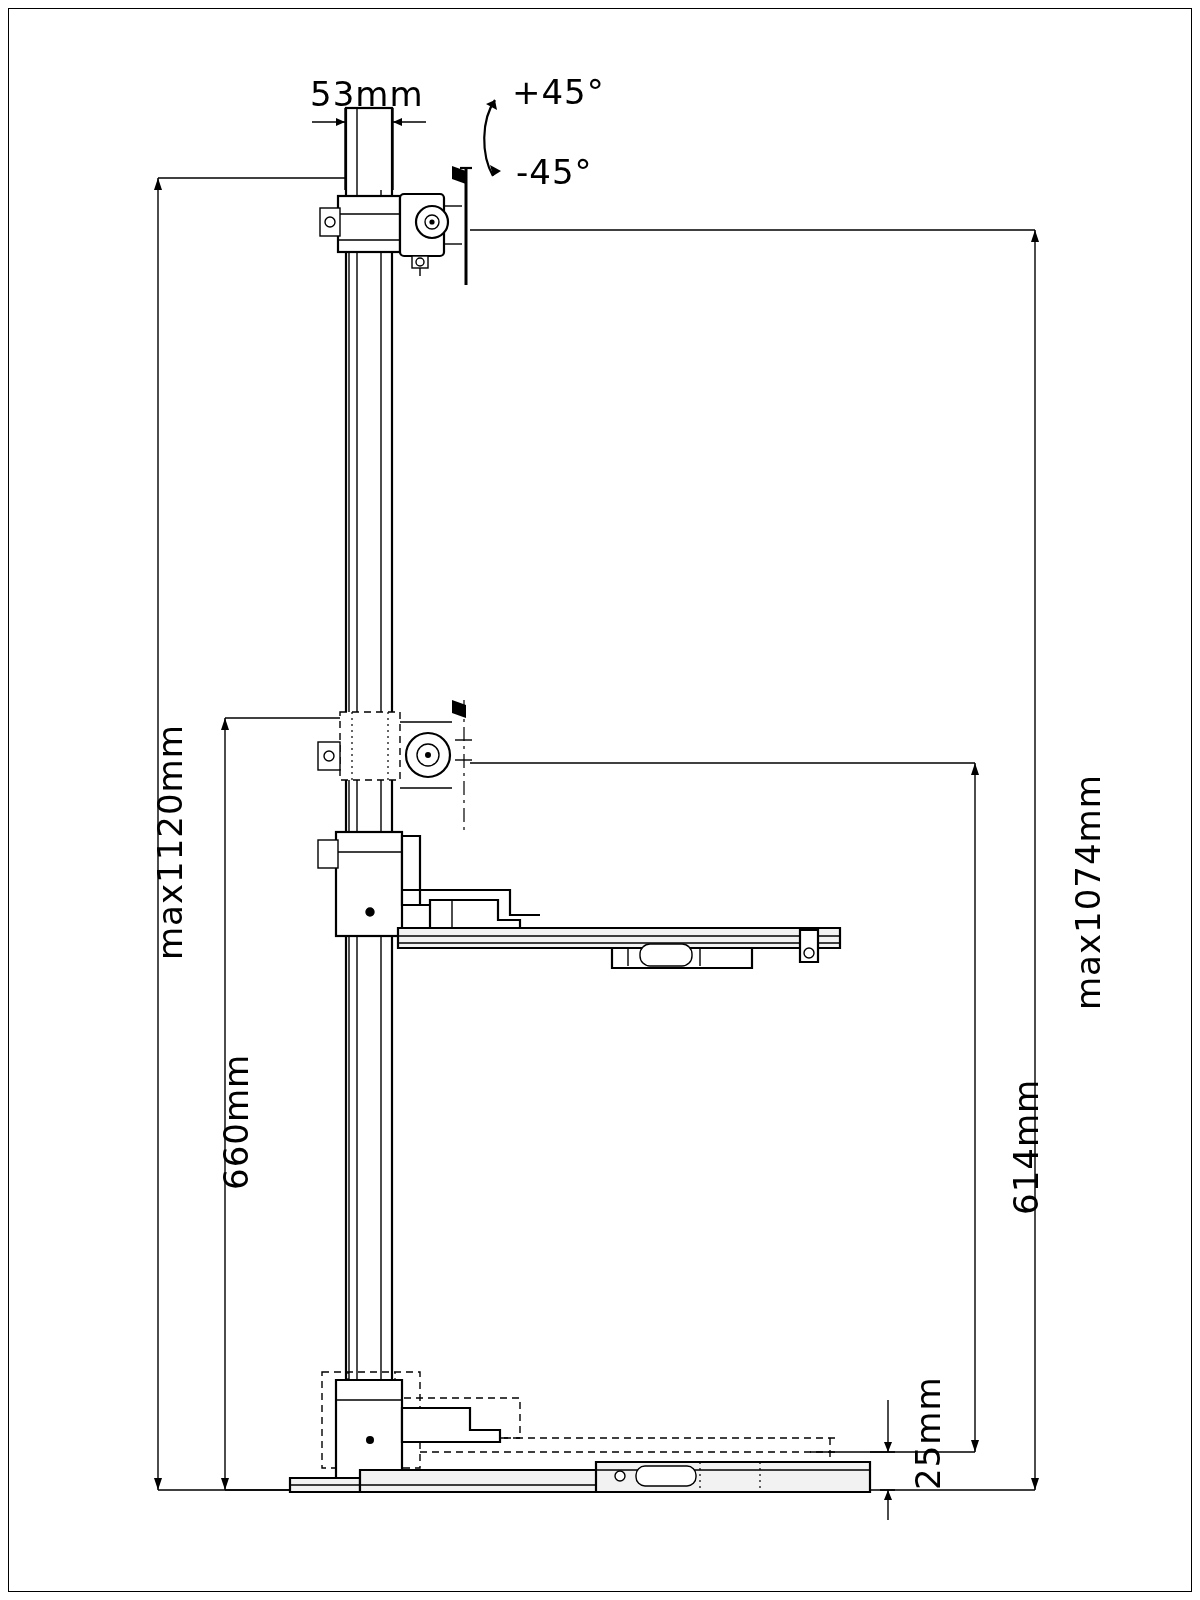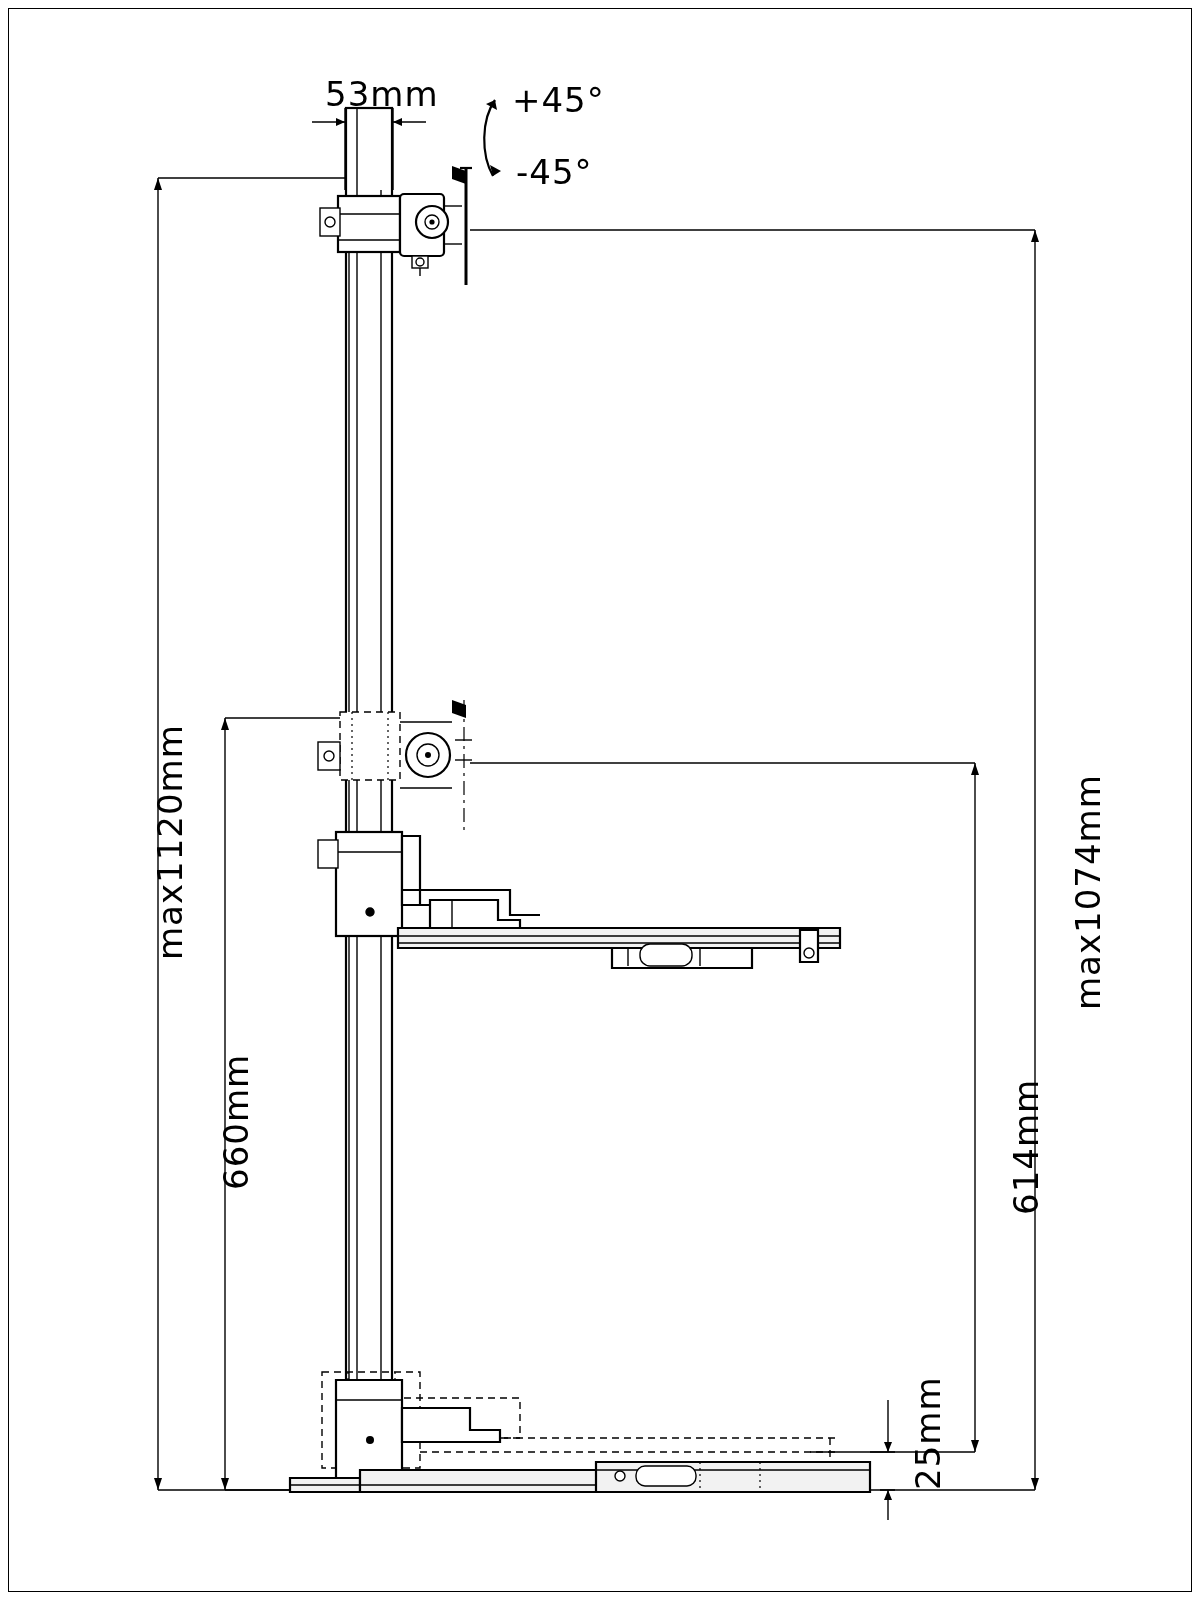--- a/index.html
+++ b/index.html
@@ -185,22 +185,22 @@
       <line class="ln thin" x1="596" y1="1470" x2="870" y2="1470"></line>
       <rect class="ln thin fillw" x="636" y="1466" width="60" height="20" rx="9"></rect>
       <circle class="ln thin fillw" cx="620" cy="1476" r="5"></circle>
       <path class="ln dot" d="M700,1462 L700,1492"></path>
       <path class="ln dot" d="M760,1462 L760,1492"></path>
       <path class="ln dash" d="M830,1438 L830,1462"></path>
     </g>
 
   </svg>
 
-  <div class="lbl" style="left:325px;top:74px;">53mm</div>
-  <div class="lbl" style="left:512px;top:80px;">+45°</div>
+  <div class="lbl" style="left:310px;top:74px;">53mm</div>
+  <div class="lbl" style="left:512px;top:72px;">+45°</div>
   <div class="lbl" style="left:516px;top:152px;">-45°</div>
 
   <div class="lbl vert" style="left:150px;top:960px;transform:rotate(-90deg);">max1120mm</div>
   <div class="lbl vert" style="left:216px;top:1190px;transform:rotate(-90deg);">660mm</div>
 
   <div class="lbl vert" style="left:1068px;top:1010px;transform:rotate(-90deg);">max1074mm</div>
   <div class="lbl vert" style="left:1006px;top:1215px;transform:rotate(-90deg);">614mm</div>
   <div class="lbl vert" style="left:908px;top:1490px;transform:rotate(-90deg);">25mm</div>
 </div>
 

